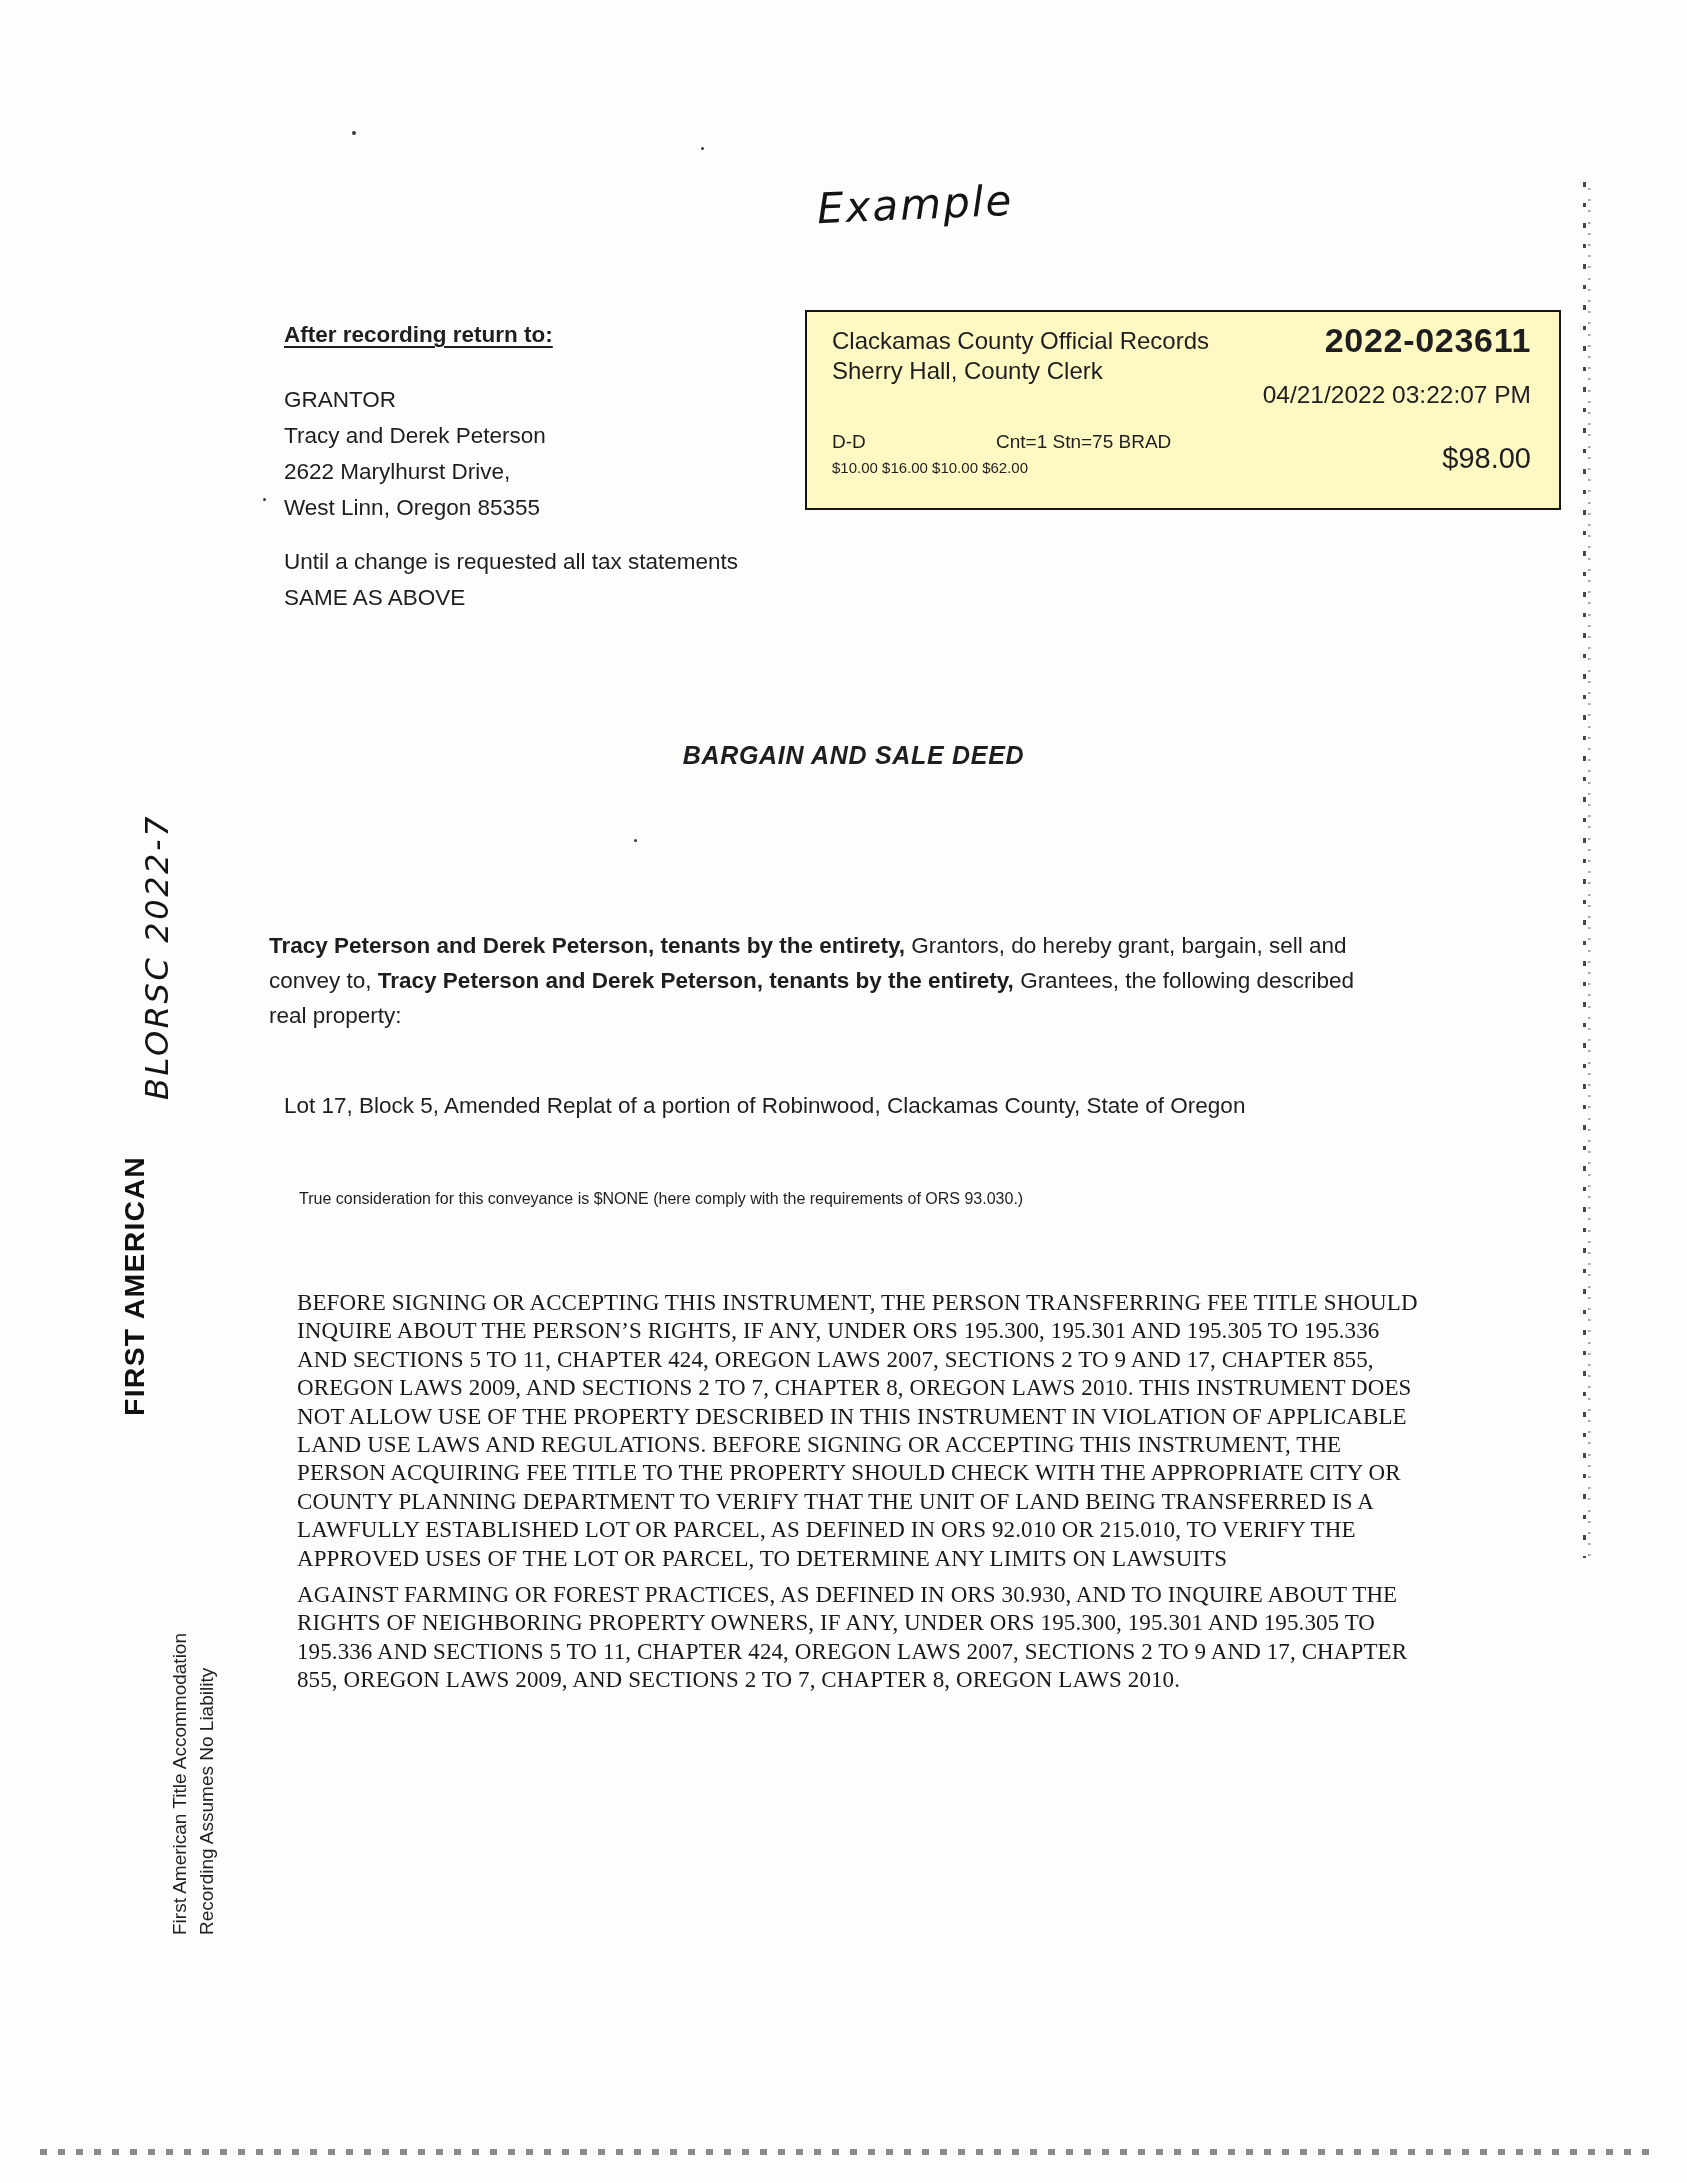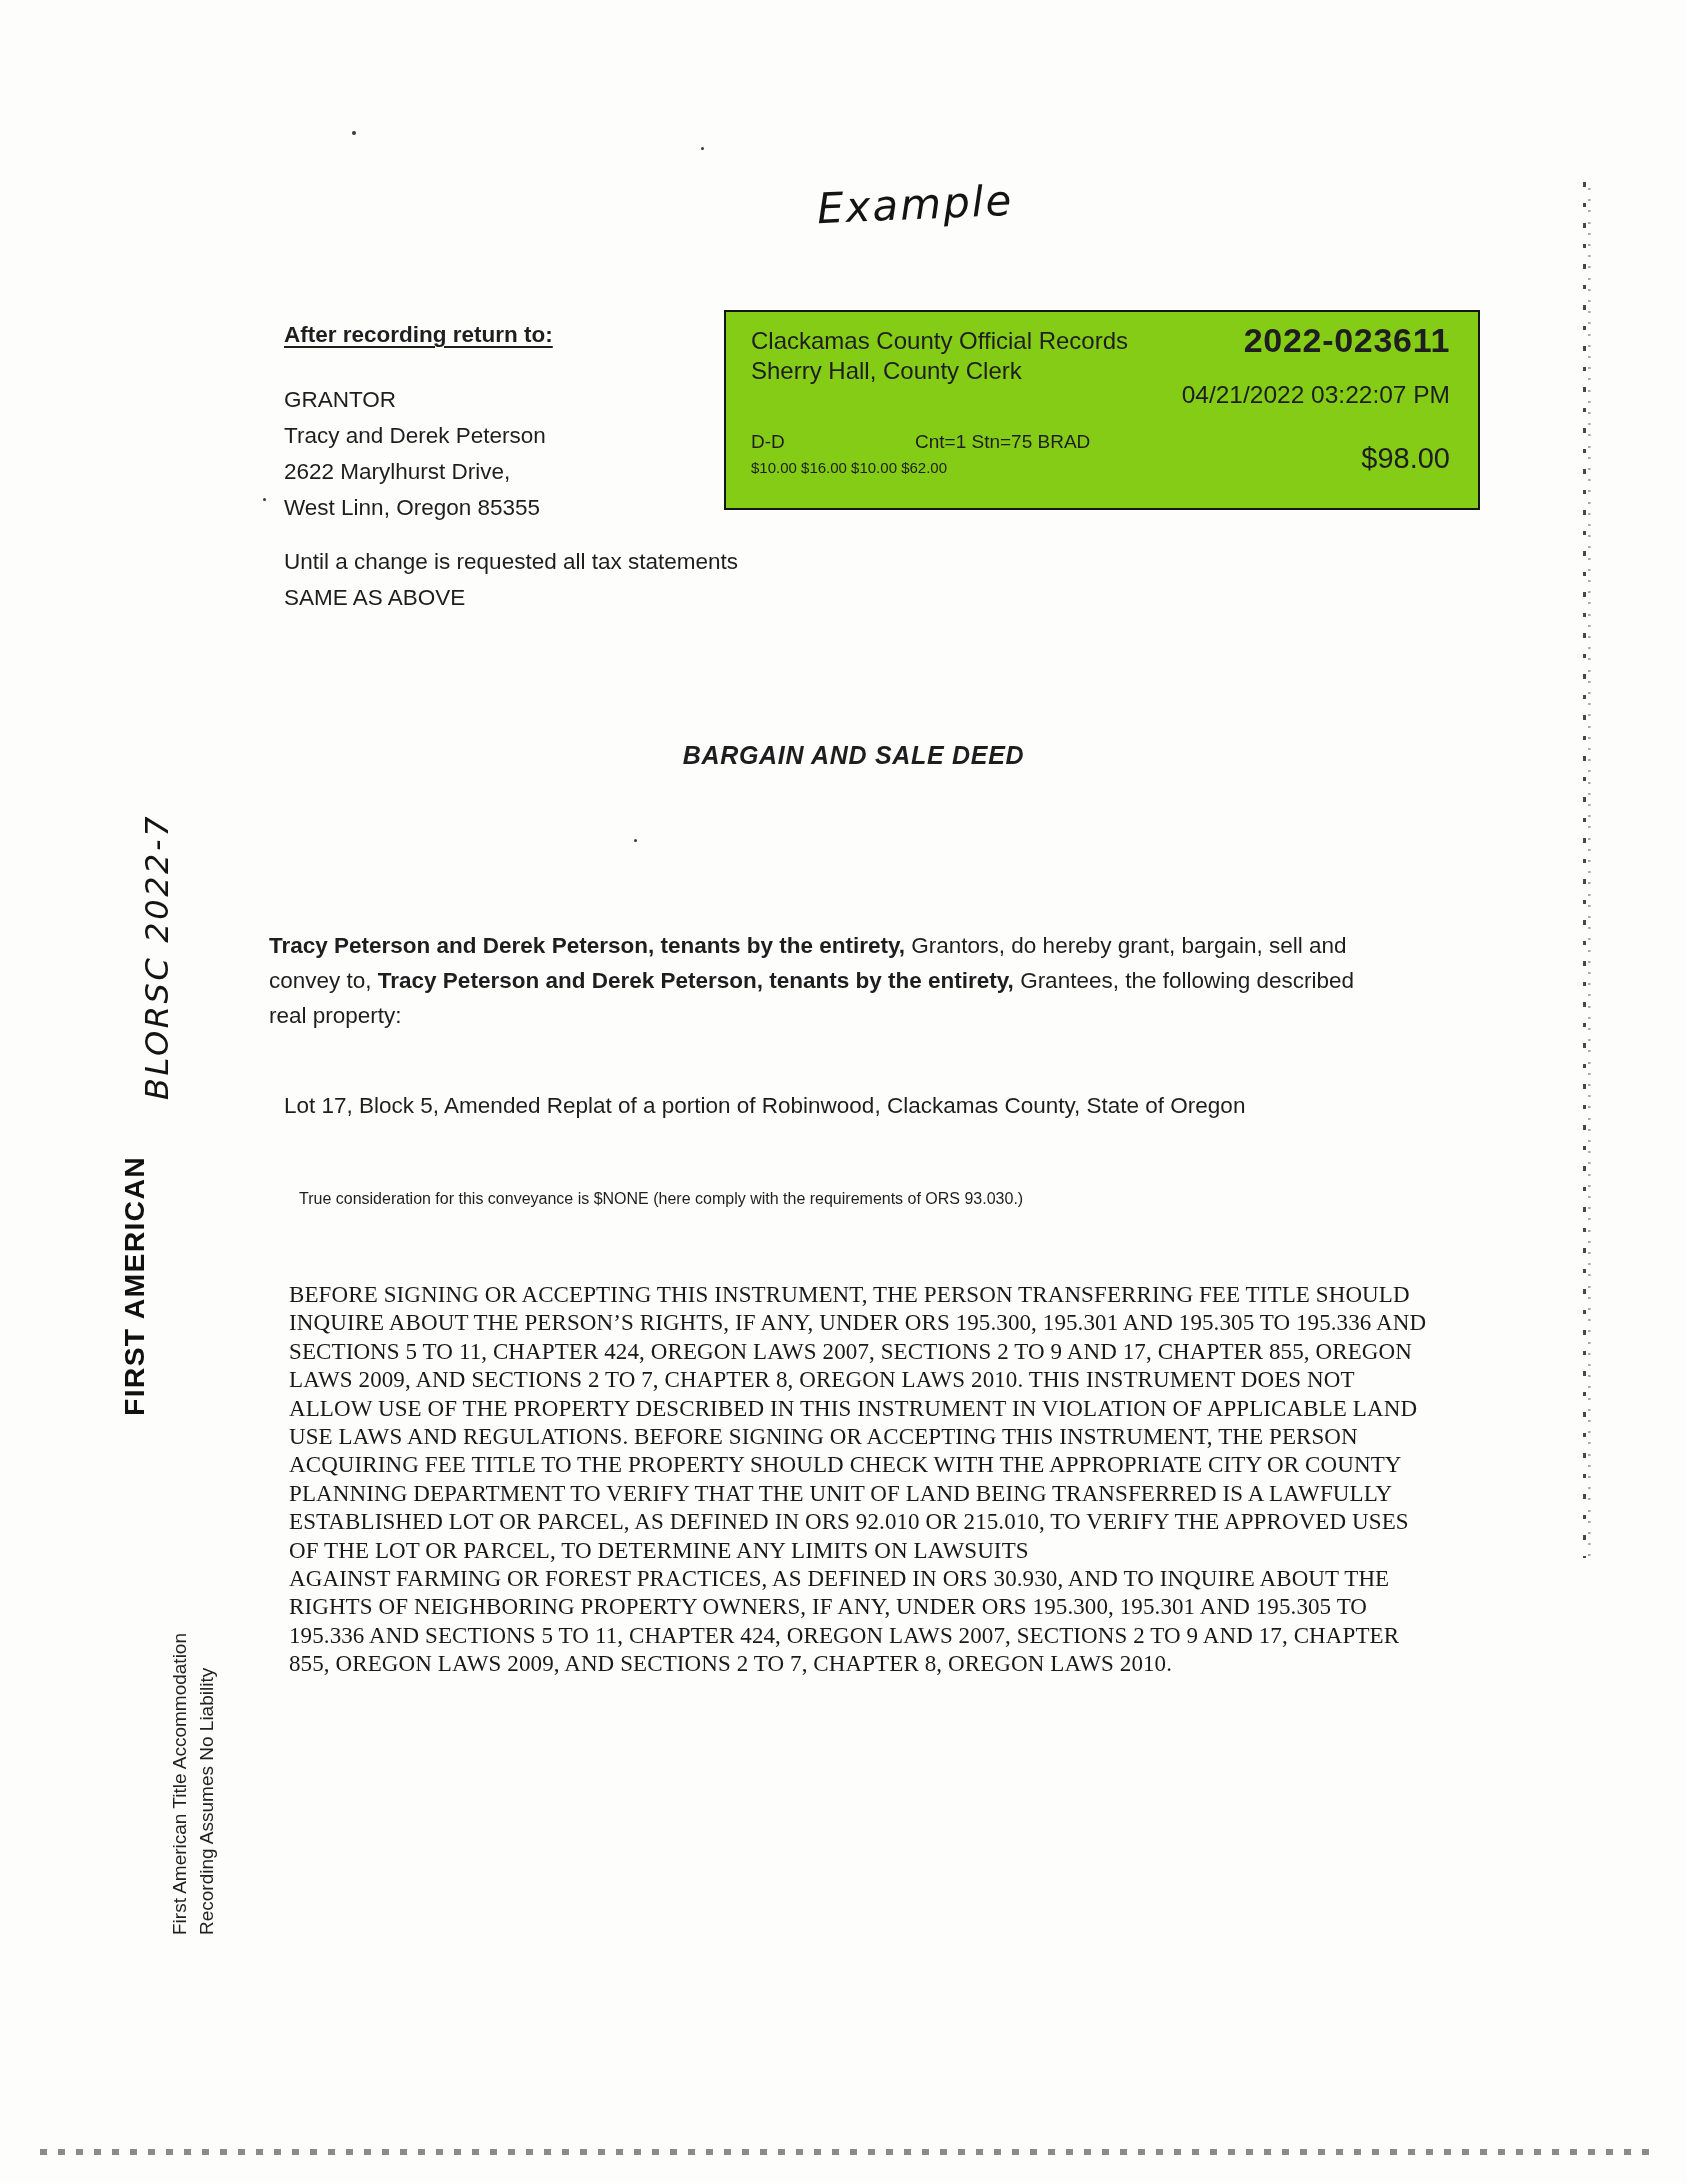--- a/index.html
+++ b/index.html
@@ -33,24 +33,24 @@
     left:284px; top:322px;
     font-size:22.5px; font-weight:bold;
     text-decoration:underline;
     text-decoration-thickness:2px;
     text-underline-offset:4px;
   }
   .return-lines { left:284px; top:382px; font-size:22.5px; line-height:36px; }
 
   
   .stamp-box {
-    left:724px; top:310px;
+    left:805px; top:310px;
     width:756px; height:200px;
     border:2.6px solid #151515;
-    background:#84cc16;
+    background:#fef9c3;
   }
   .stamp-office1 { left:25px; top:14.6px;  font-size:24px; }
   .stamp-office2 { left:25px; top:45px;  font-size:24px; }
   .stamp-docnum  { right:28px; top:9.3px; font-size:34px; font-weight:bold; letter-spacing:0.7px; }
   .stamp-datetime{ right:28px; top:69px; font-size:24.5px; }
   .stamp-code    { left:25px;  top:119px; font-size:19px; }
   .stamp-counter { left:189px; top:119px; font-size:19px; }
   .stamp-fees    { left:25px;  top:147px; font-size:15px; }
   .stamp-total   { right:28px; top:130px; font-size:29px; }
 
@@ -71,21 +71,21 @@
   .legal-desc      { left:284px; top:1093px; width:1125px; font-size:22.5px; }
   .consideration   { left:284px; top:1190px; width:1164px; font-size:16px;margin-left:15px; }
 
   .statutory {
     left:289px; top:1281px; width:1145px;
     font-family:"Liberation Serif", serif;
     font-size:23px; line-height:28.4px;
     letter-spacing:0.1px;
     color:#19191b;
   }
-  .statutory p { margin:0; }
+  .statutory p { margin:8px; }
 
   
   .vrot {
     transform:rotate(-90deg);
     transform-origin:0 0;
     white-space:nowrap;
   }
   .v-handnum {
     left:138px; top:1100px;
     font-size:32px;

